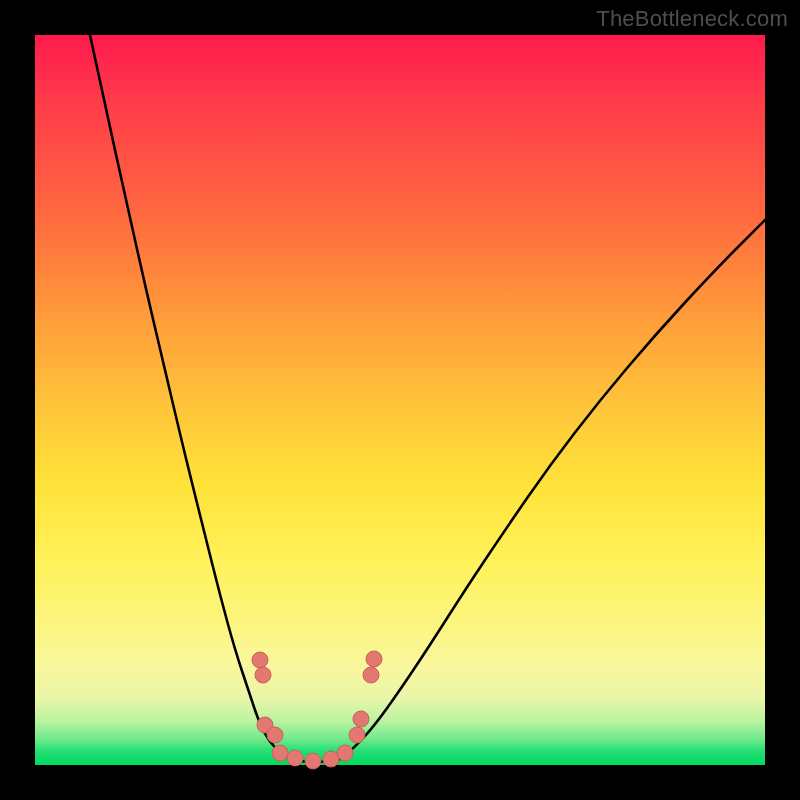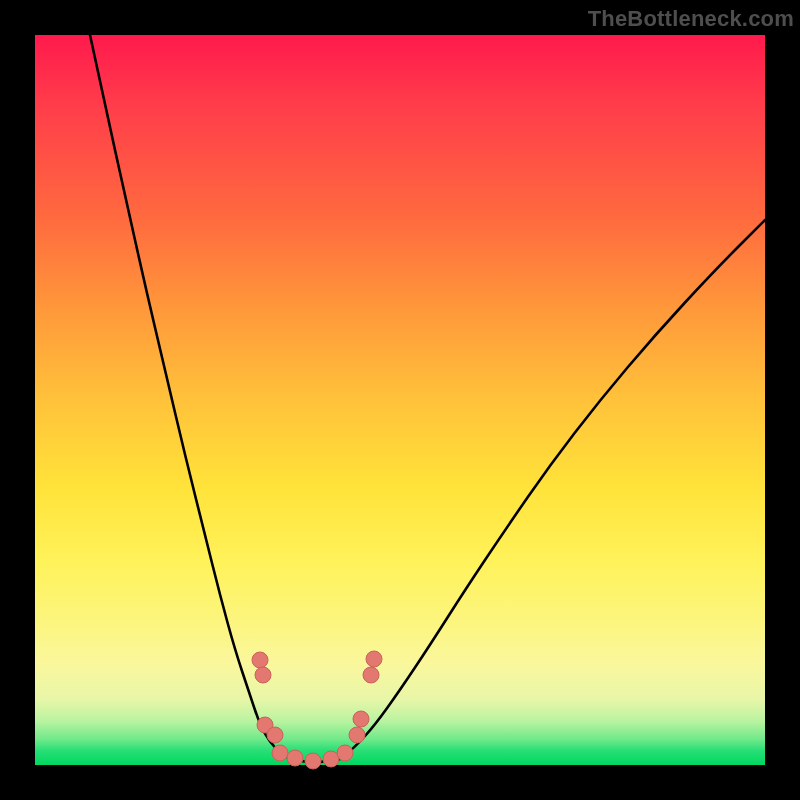--- a/index.html
+++ b/index.html
@@ -37,25 +37,25 @@
       #e8f6a8 91%,
       #b9f3a0 94%,
       #6fe98a 96.5%,
       #28df76 98%,
       #00d85f 100%
     );
   }
   .watermark {
     position: absolute;
     top: 6px;
-    right: 6px;
+    right: 12px;
     color: #4e4e4e;
     font-size: 22px;
     letter-spacing: 0.2px;
-    font-weight: 700;
+    font-weight: 400;
   }
   svg.curve {
     position: absolute;
     left: 0;
     top: 0;
     width: 730px;
     height: 730px;
     overflow: visible;
   }
   .curve path.main {

